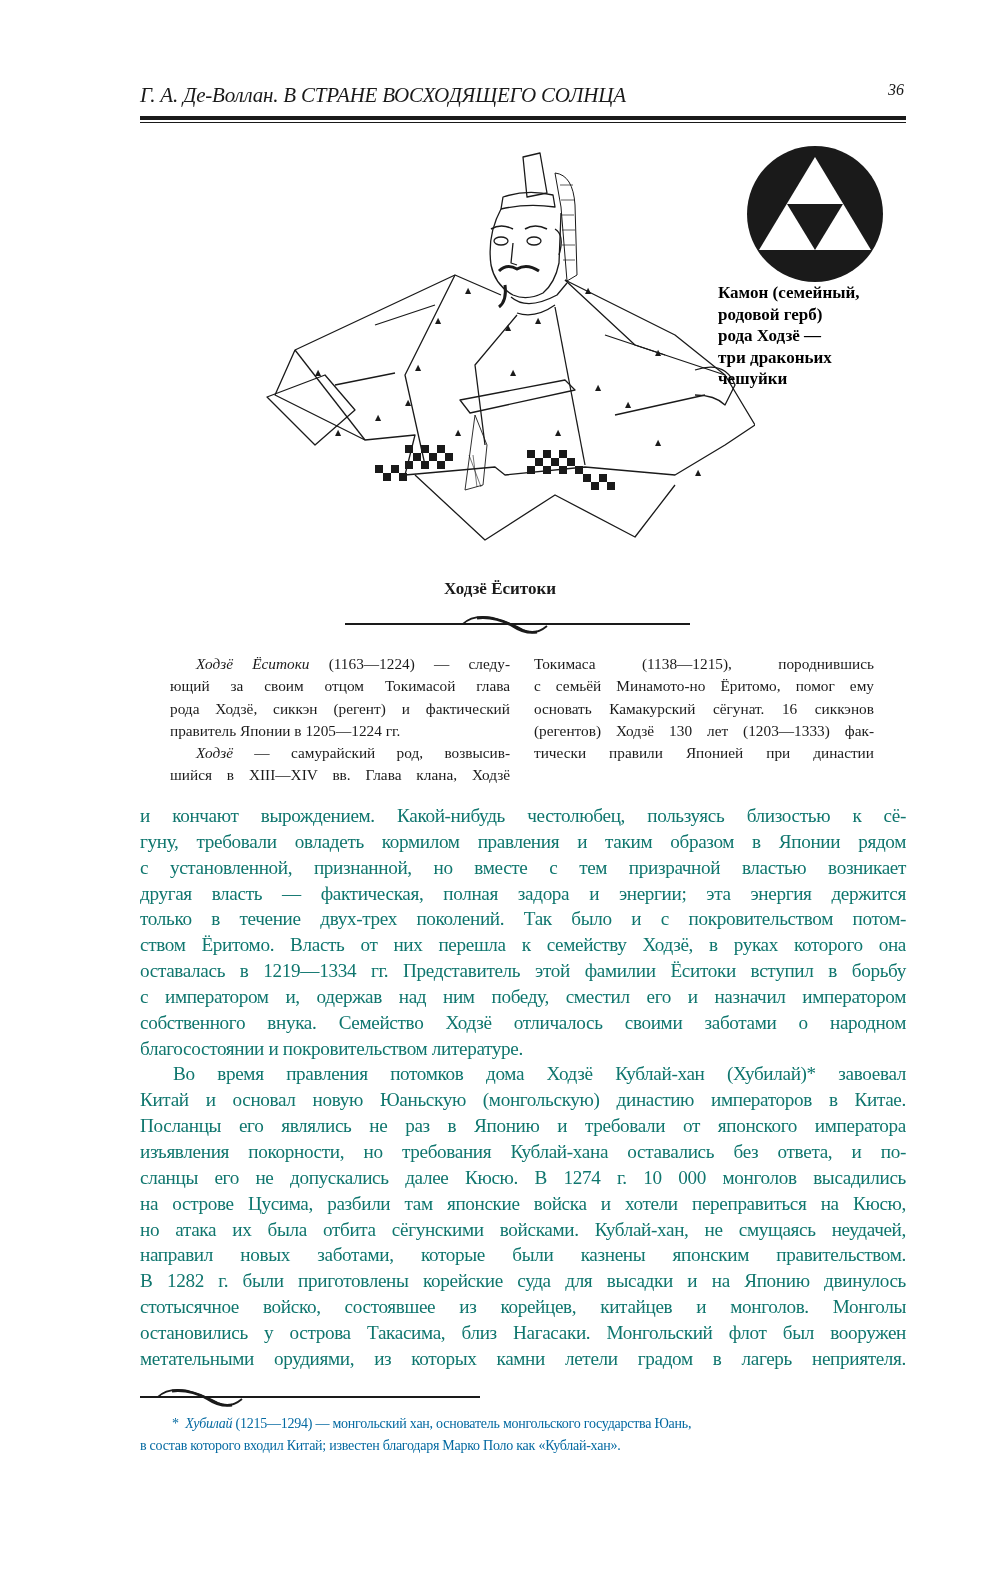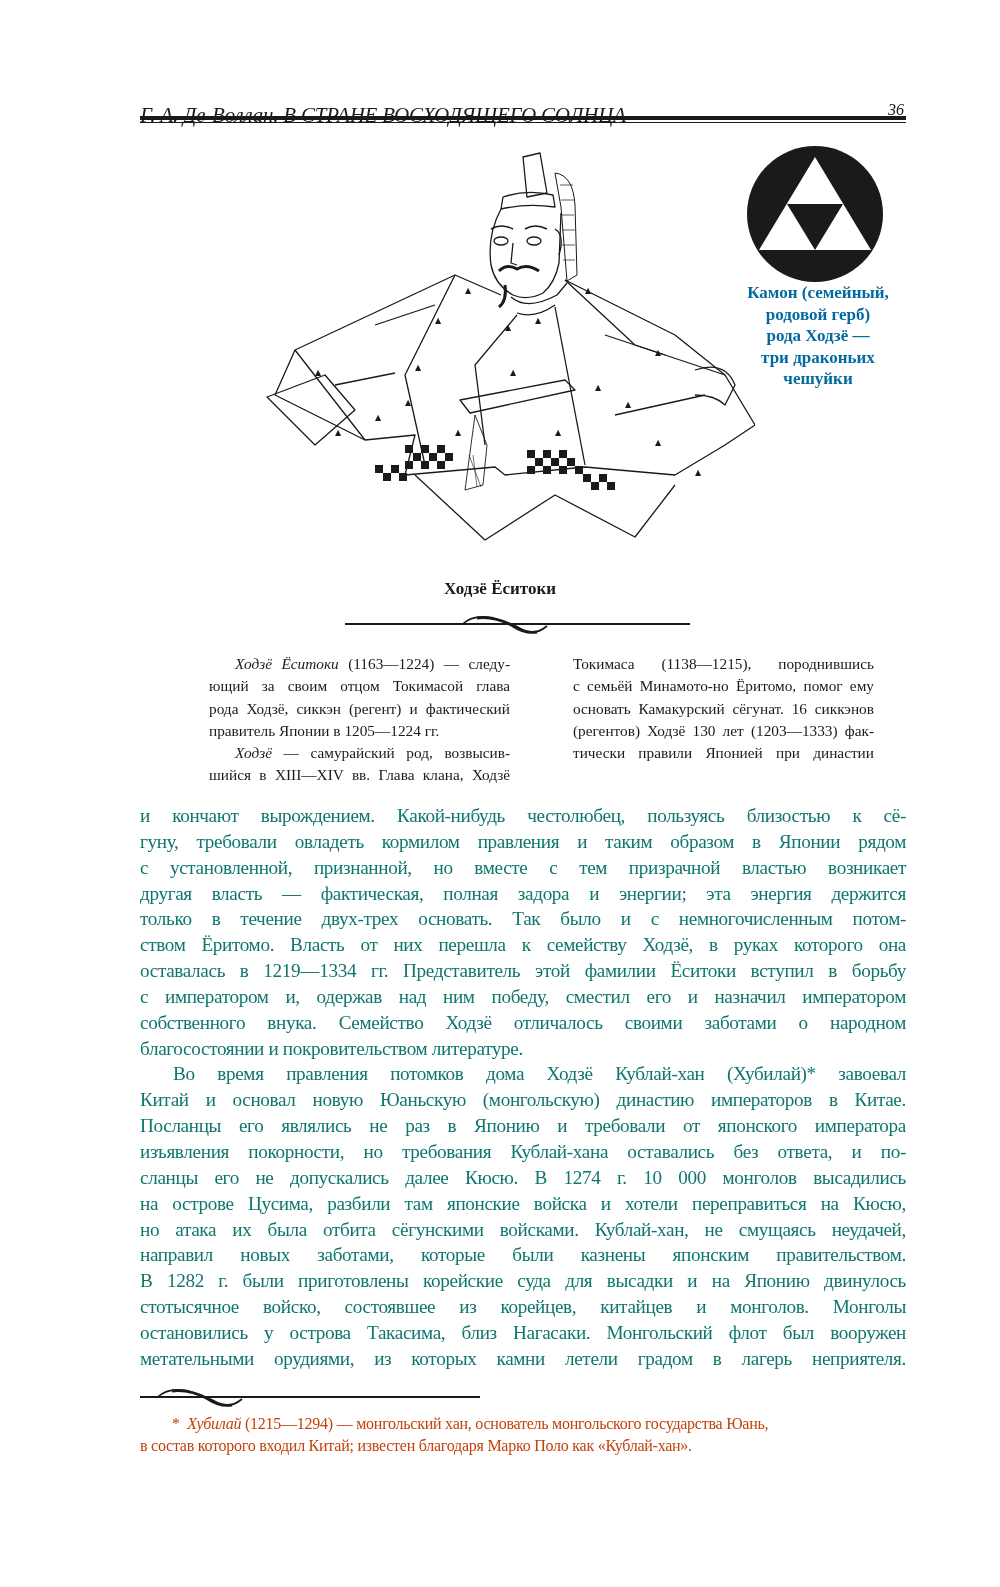--- a/index.html
+++ b/index.html
@@ -1,48 +1,48 @@
 <!DOCTYPE html>
 <html><head>
 <meta charset="utf-8">
 <style>
   html, body { margin: 0; padding: 0; background: #ffffff; }
   body { width: 1000px; height: 1587px; position: relative; overflow: hidden; color: #1a1a1a; }
   .page { position: absolute; left: 0; top: 0; width: 1000px; height: 1587px; }
 
-  .running-head { position: absolute; left: 140px; top: 83px; width: 766px; height: 30px; margin-top: 20px; }
+  .running-head { position: absolute; left: 140px; top: 83px; width: 766px; height: 30px; }
   .rh-title { position: absolute; left: 0; top: 0; font-family: "Liberation Serif", serif; font-style: italic; font-size: 21px; letter-spacing: -0.2px; color: #1a1a1a; white-space: nowrap; }
   .rh-page { position: absolute; right: 2px; top: -2px; font-family: "Liberation Serif", serif; font-style: italic; font-size: 16px; color: #1a1a1a; }
   .rule-thick { position: absolute; left: 140px; top: 116px; width: 766px; height: 4px; background: #1a1a1a; }
   .rule-thin { position: absolute; left: 140px; top: 122px; width: 766px; height: 1px; background: #1a1a1a; }
 
   .illustration { position: absolute; left: 255px; top: 145px; width: 500px; height: 430px; }
   .kamon { position: absolute; left: 746px; top: 145px; width: 138px; height: 138px; }
-  .kamon-caption { position: absolute; left: 718px; top: 282px; width: 200px; text-align: center; font-family: "Liberation Serif", serif; font-weight: bold; font-size: 17px; line-height: 21.5px; color: #0369a1; }
+  .kamon-caption { position: absolute; left: 718px; top: 282px; width: 200px; font-family: "Liberation Serif", serif; font-weight: bold; font-size: 17px; line-height: 21.5px; color: #000000; }
   .kamon-caption div { white-space: nowrap; }
 
   .fig-caption { position: absolute; left: 330px; top: 579px; width: 340px; text-align: center; font-family: "Liberation Serif", serif; font-weight: bold; font-size: 17px; color: #1a1a1a; }
   .flourish-top { position: absolute; left: 345px; top: 612px; width: 345px; height: 24px; }
 
   .note-cols { position: absolute; left: 170px; top: 653px; width: 705px; font-family: "Liberation Serif", serif; font-size: 15.3px; line-height: 22.3px; color: #1a1a1a; }
   .note-col { position: absolute; top: 0; width: 340px; text-align: justify; }
   .note-col.left { left: 0; }
   .note-col.right { left: 364px; }
-  .note-col .line { display: block; text-align: justify; text-align-last: justify; white-space: nowrap; margin-left: 39px; }
+  .note-col .line { display: block; text-align: justify; text-align-last: justify; white-space: nowrap; }
   .note-col .line.last { text-align-last: left; }
   .note-col .line.ind { padding-left: 26px; }
 
   .body-text { position: absolute; left: 140px; top: 803px; width: 766px; font-family: "Liberation Sans Narrow", "Liberation Serif", serif; font-size: 19.2px; line-height: 25.85px; color: #0f766e; }
   .body-text .line { display: block; white-space: nowrap; text-align: justify; text-align-last: justify; letter-spacing: -0.35px; }
   .body-text .line.last { text-align-last: left; }
   .body-text .line.ind { padding-left: 33px; }
 
   .flourish-fn { position: absolute; left: 140px; top: 1385px; width: 340px; height: 24px; }
 
-  .footnote { position: absolute; left: 140px; top: 1413px; width: 766px; font-family: "Liberation Serif", serif; font-size: 16px; line-height: 21.5px; color: #c2410c; letter-spacing: -0.25px; }
+  .footnote { position: absolute; left: 140px; top: 1413px; width: 766px; font-family: "Liberation Serif", serif; font-size: 14px; line-height: 21.5px; color: #0369a1; letter-spacing: -0.25px; }
   .footnote .line { display: block; white-space: nowrap; }
   .footnote .line.ind { padding-left: 32px; }
   .it { font-style: italic; }
 </style>
 </head>
 <body>
 
 <div class="page">
 
   <div class="running-head">
@@ -178,21 +178,21 @@
       <span class="line">(регентов) Ходзё 130 лет (1203—1333) фак-</span>
       <span class="line">тически правили Японией при династии</span>
     </div>
   </div>
 
   <div class="body-text">
     <span class="line">и кончают вырождением. Какой-нибудь честолюбец, пользуясь близостью к сё-</span>
     <span class="line">гуну, требовали овладеть кормилом правления и таким образом в Японии рядом</span>
     <span class="line">с установленной, признанной, но вместе с тем призрачной властью возникает</span>
     <span class="line">другая власть — фактическая, полная задора и энергии; эта энергия держится</span>
-    <span class="line">только в течение двух-трех основать. Так было и с немногочисленным потом-</span>
+    <span class="line">только в течение двух-трех поколений. Так было и с покровительством потом-</span>
     <span class="line">ством Ёритомо. Власть от них перешла к семейству Ходзё, в руках которого она</span>
     <span class="line">оставалась в 1219—1334 гг. Представитель этой фамилии Ёситоки вступил в борьбу</span>
     <span class="line">с императором и, одержав над ним победу, сместил его и назначил императором</span>
     <span class="line">собственного внука. Семейство Ходзё отличалось своими заботами о народном</span>
     <span class="line last">благосостоянии и покровительством литературе.</span>
     <span class="line ind">Во время правления потомков дома Ходзё Кублай-хан (Хубилай)* завоевал</span>
     <span class="line">Китай и основал новую Юаньскую (монгольскую) династию императоров в Китае.</span>
     <span class="line">Посланцы его являлись не раз в Японию и требовали от японского императора</span>
     <span class="line">изъявления покорности, но требования Кублай-хана оставались без ответа, и по-</span>
     <span class="line">сланцы его не допускались далее Кюсю. В 1274 г. 10 000 монголов высадились</span>

